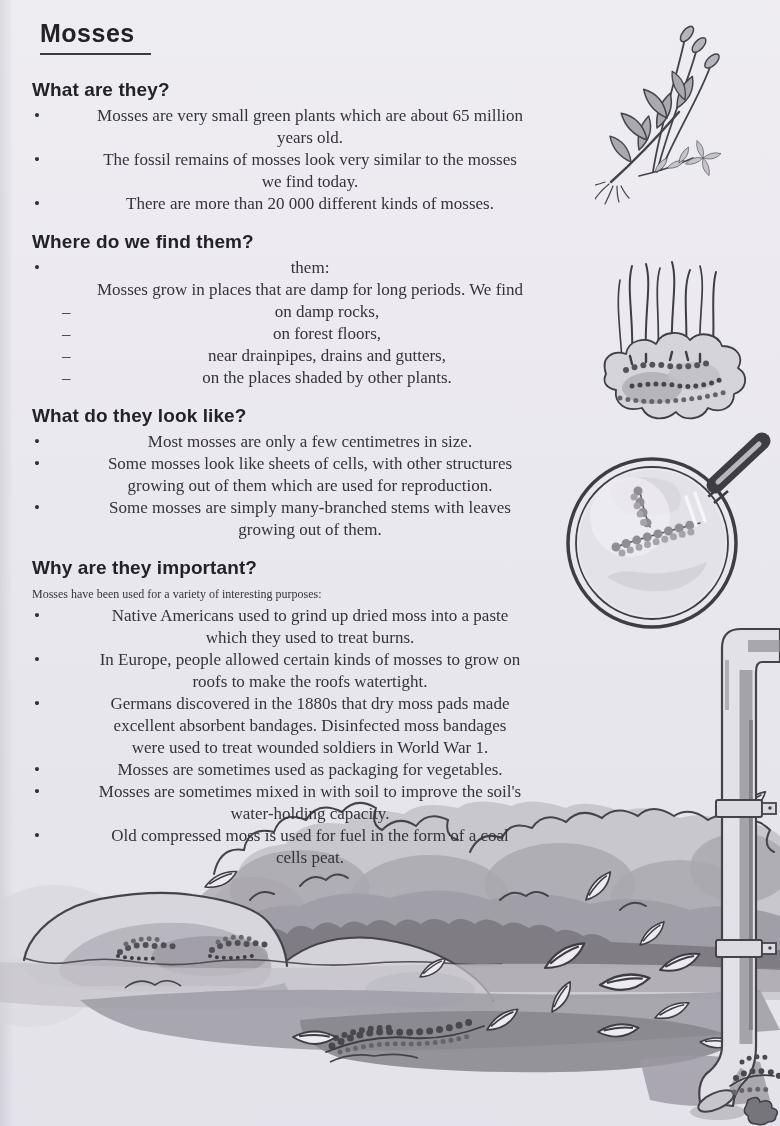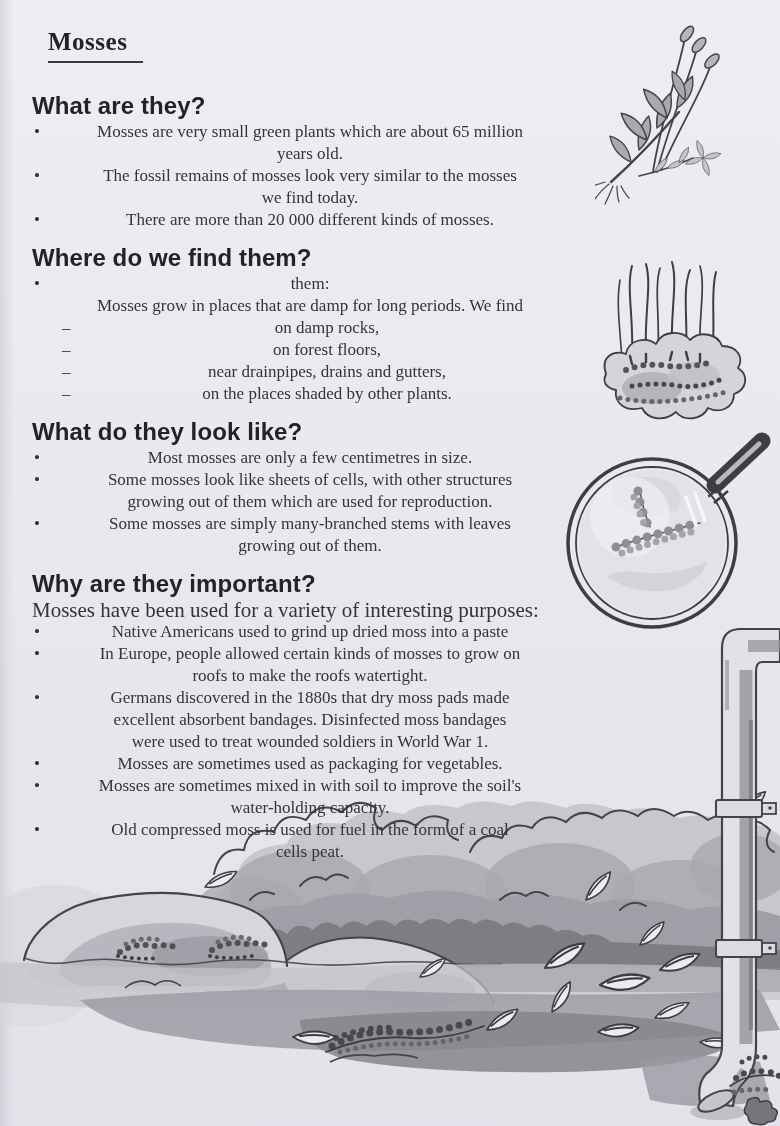--- a/index.html
+++ b/index.html
@@ -2,34 +2,34 @@
 <html><head>
 <meta charset="utf-8">
 <style>
   html,body{margin:0;padding:0;}
   .page{position:relative;width:780px;height:1126px;overflow:hidden;
     background:#e9e7ee;
     background-image:linear-gradient(to right, rgba(150,148,160,.22) 0px, rgba(150,148,160,0) 14px),
                      linear-gradient(to bottom, rgba(255,255,255,.25), rgba(205,203,214,.18));
     font-family:"Liberation Serif", serif;color:#35323b;}
   .content{position:absolute;left:32px;top:12px;width:536px;z-index:3;}
-  h1{font-family:Liberation Serif, serif;font-weight:700;font-size:25px;line-height:1.1;
-     letter-spacing:.5px;margin:16px;display:inline-block;padding:0 16px 5px 0;
+  h1{font-family:Liberation Sans, sans-serif;font-weight:700;font-size:25px;line-height:1.1;
+     letter-spacing:.5px;margin:8px;display:inline-block;padding:0 16px 5px 0;
      border-bottom:2.5px solid #3b3942;color:#242229;}
   .titlewrap{margin-bottom:12px;}
   .section{margin-top:15px;}
-  h2{font-family:"Liberation Sans",sans-serif;font-weight:700;font-size:24px;line-height:24px;
+  h2{font-family:"Liberation Sans",sans-serif;font-weight:700;font-size:19px;line-height:24px;
      margin:0 0 3px;color:#242229;letter-spacing:.1px;}
   .ln{font-size:17px;line-height:22px;white-space:nowrap;text-align:center;}
   .bullet{display:flex;}
   .mk{flex:none;width:18px;padding-left:2px;font-size:17px;line-height:22px;}
   .bt{flex:1;}
   .subs{margin-left:30px;}
   .sub .mk{width:24px;padding-left:0;}
-  .intro{font-size:21px;line-height:22px;}
+  .intro{font-size:12px;line-height:22px;}
   .art{position:absolute;z-index:2;}
   svg{display:block;}
 </style>
 </head>
 <body>
 
 <div class="page">
 
   <div class="content">
     <div class="titlewrap">
@@ -121,20 +121,21 @@
       </div>
     </div>
 
     <div class="section">
       <h2>Why are they important?</h2>
       <div class="intro">Mosses have been used for a variety of interesting purposes:</div>
       <div class="bullet">
         <span class="mk">•</span>
         <div class="bt">
             <div class="ln">Native Americans used to grind up dried moss into a paste</div>
+        <div class="ln">which they used to treat burns.</div>
           </div>
       </div>
       <div class="bullet">
         <span class="mk">•</span>
         <div class="bt">
             <div class="ln">In Europe, people allowed certain kinds of mosses to grow on</div>
         <div class="ln">roofs to make the roofs watertight.</div>
           </div>
       </div>
       <div class="bullet">

